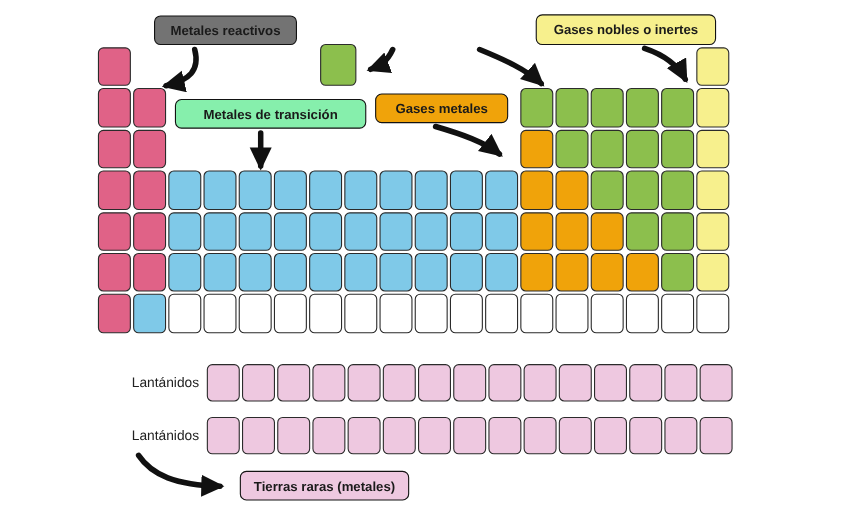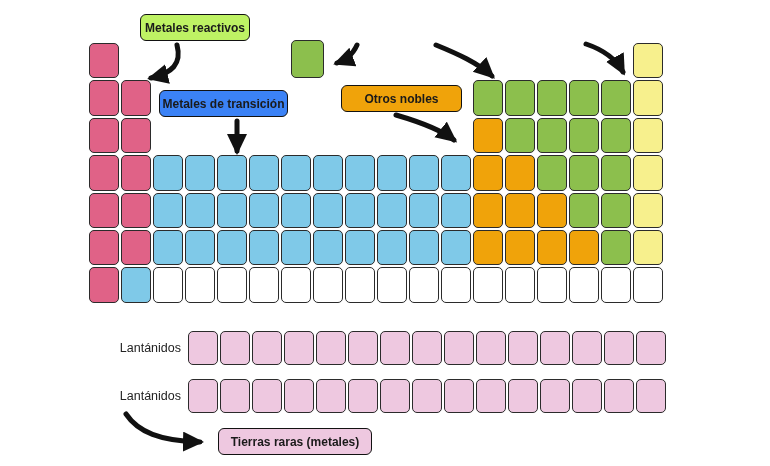--- a/index.html
+++ b/index.html
@@ -45,32 +45,35 @@
     </defs>
     <path d="M 177 45 C 182 64 172 73 151 78" fill="none" stroke="#111" stroke-width="5" stroke-linecap="round" marker-end="url(#ah)"></path>
     <path d="M 357 45 C 352 56 345 60 337 63" fill="none" stroke="#111" stroke-width="5" stroke-linecap="round" marker-end="url(#ah)"></path>
     <path d="M 436 45 C 458 54 478 63 492 76" fill="none" stroke="#111" stroke-width="5" stroke-linecap="round" marker-end="url(#ah)"></path>
     <path d="M 586 44 C 604 50 616 59 623 72" fill="none" stroke="#111" stroke-width="5" stroke-linecap="round" marker-end="url(#ah)"></path>
     <path d="M 237 121 L 237 151" fill="none" stroke="#111" stroke-width="5" stroke-linecap="round" marker-end="url(#ah)"></path>
     <path d="M 396 115 C 420 122 440 129 454 140" fill="none" stroke="#111" stroke-width="5" stroke-linecap="round" marker-end="url(#ah)"></path>
     <path d="M 126 414 C 138 432 160 441 200 442" fill="none" stroke="#111" stroke-width="5" stroke-linecap="round" marker-end="url(#ah)"></path>
   </svg>
 
-  <div class="label-box" style="left: 140px; top: 14px; width: 110px; height: 27px; background: #bef264;">
+  <div class="label-box" style="left: 140px; top: 14px; width: 130px; height: 27px; background: #737373;">
     <span>Metales reactivos</span>
   </div>
 
 
-
-  <div class="label-box" style="left: 159px; top: 90px; width: 129px; height: 27px; background: #3b82f6;">
+  <div class="label-box" style="left: 487px; top: 13px; width: 164px; height: 28px; background: rgb(247, 240, 141);">
+    <span>Gases nobles o inertes</span>
+  </div>
+
+  <div class="label-box" style="left: 159px; top: 90px; width: 174px; height: 27px; background: #86efac;">
     <span>Metales de transición</span>
   </div>
 
   <div class="label-box" style="left: 341px; top: 85px; width: 121px; height: 27px; background: rgb(240, 163, 10);">
-    <span>Otros nobles</span>
+    <span>Gases metales</span>
   </div>
 
   <div class="label-box" style="left: 218px; top: 428px; width: 154px; height: 27px; background: rgb(238, 200, 224);">
     <span>Tierras raras (metales)</span>
   </div>
 
   <div class="float-cell" style="left: 291px; top: 40px; width: 33px; height: 38px; background: rgb(140, 191, 77);"></div>
 
   <div class="grid main-grid" style="left:88px;top:42px;">
       <div class="cell" style="background: rgb(224, 98, 135);"></div>

